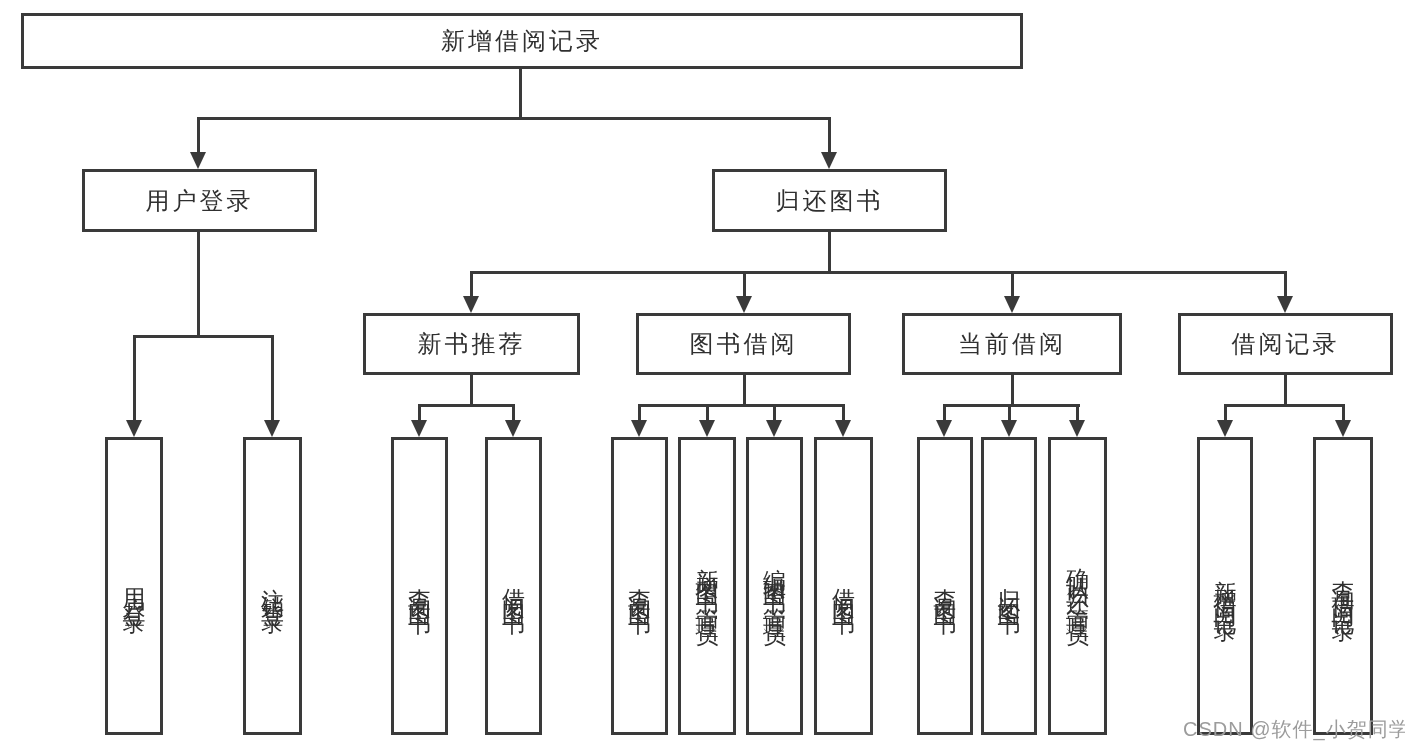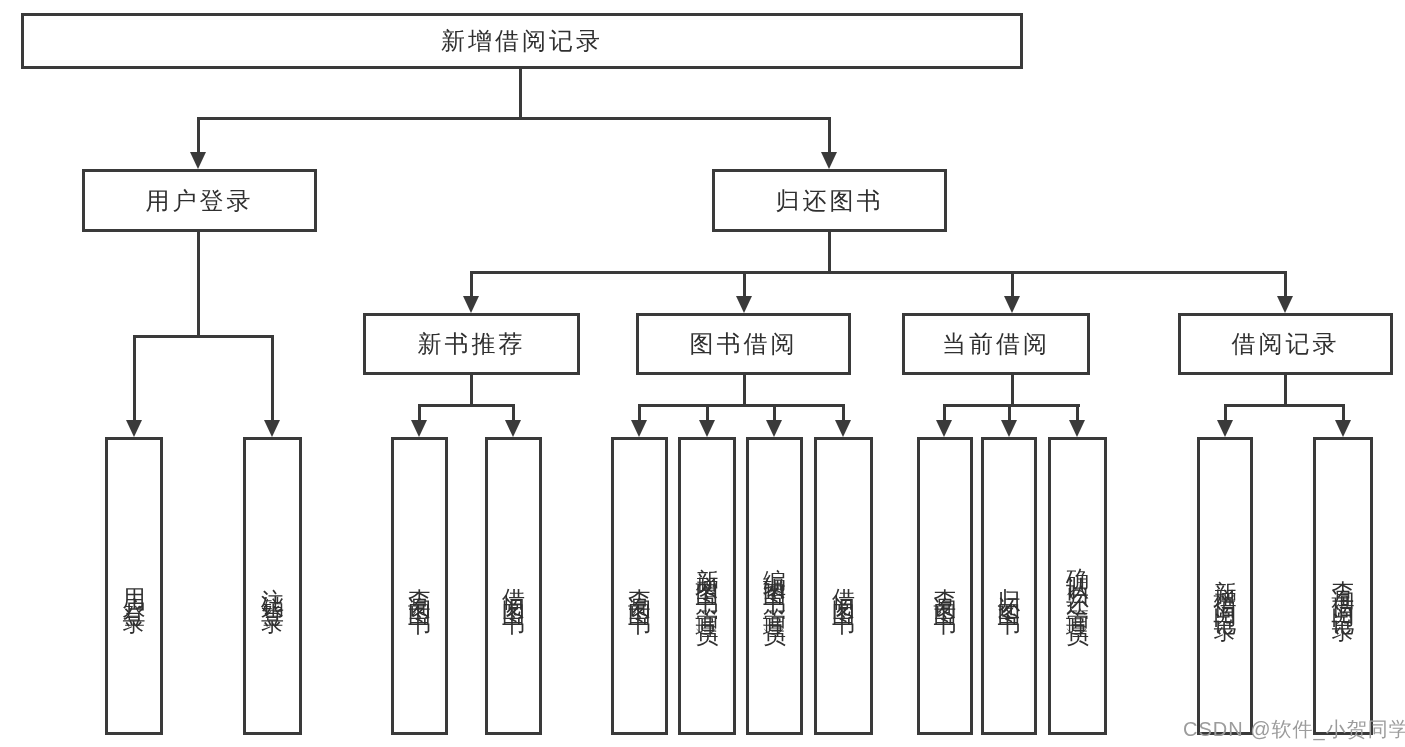--- a/index.html
+++ b/index.html
@@ -46,21 +46,21 @@
   <div class="hbox" style="left:712px;top:169px;width:235px;height:63px;">
     <span>归还图书</span>
   </div>
 
   <div class="hbox" style="left:636px;top:313px;width:215px;height:62px;">
     <span>图书借阅</span>
   </div>
   <div class="hbox" style="left:363px;top:313px;width:217px;height:62px;">
     <span>新书推荐</span>
   </div>
-  <div class="hbox" style="left:902px;top:313px;width:188px;height:62px;">
+  <div class="hbox" style="left:902px;top:313px;width:220px;height:62px;">
     <span>当前借阅</span>
   </div>
   <div class="hbox" style="left:1178px;top:313px;width:215px;height:62px;">
     <span>借阅记录</span>
   </div>
 
   <div class="vbox" style="left:105px;width:58px;">
     <span class="vlabel">用户登录</span>
   </div>
   <div class="vbox" style="left:243px;width:59px;">

